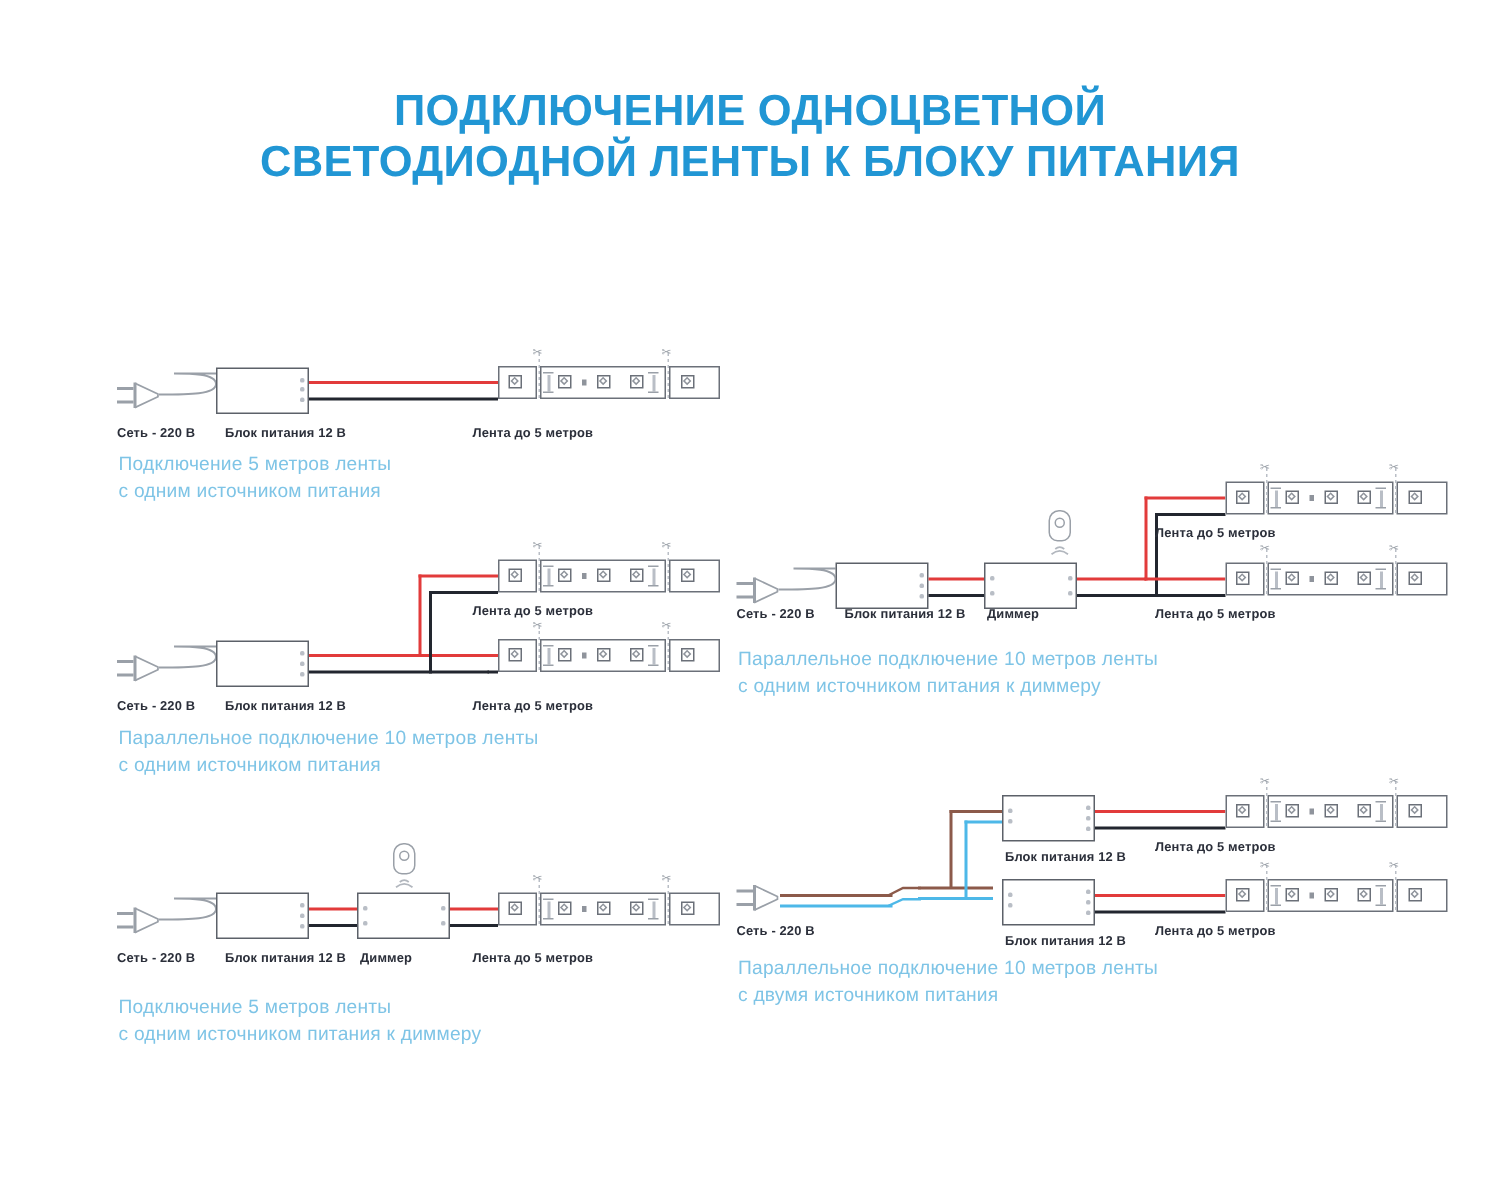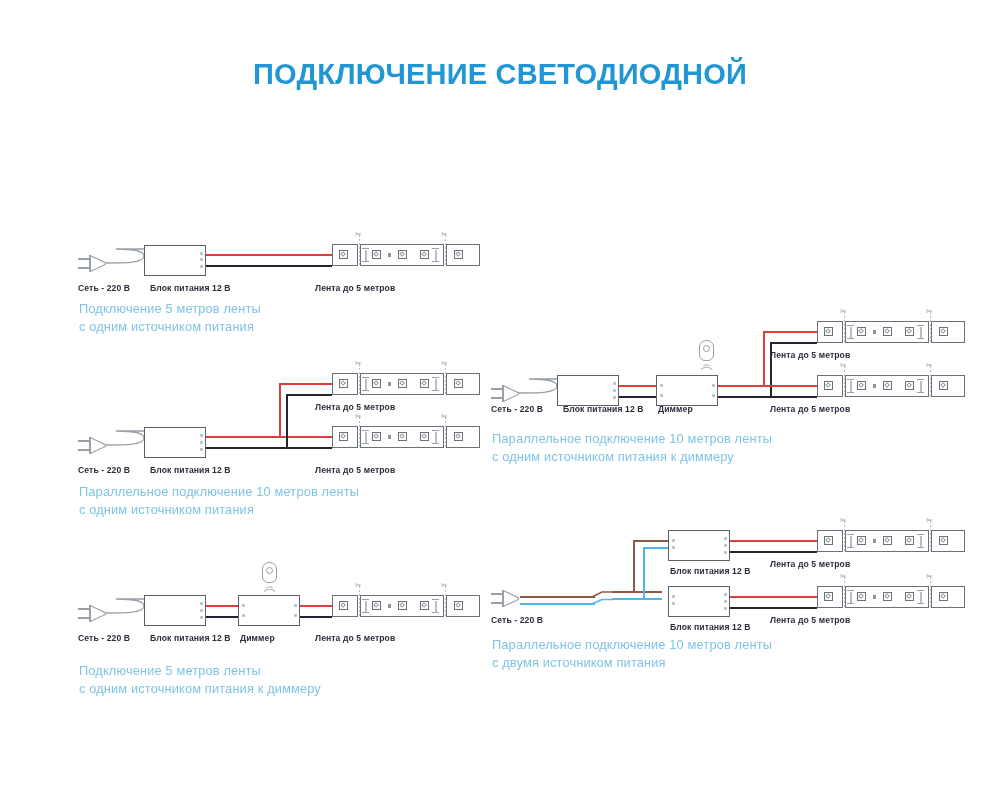--- a/index.html
+++ b/index.html
@@ -72,21 +72,22 @@
   }
   .remote .btn{
     position:absolute;left:4px;top:5px;width:7px;height:7px;border-radius:50%;
     border:1.2px solid #9aa0a8;box-sizing:border-box;
   }
 </style>
 </head>
 <body>
 
 <div class="title">
-  <span>ПОДКЛЮЧЕНИЕ СВЕТОДИОДНОЙ</span>
+  <span>ПОДКЛЮЧЕНИЕ ОДНОЦВЕТНОЙ</span>
+  <span class="l2">СВЕТОДИОДНОЙ ЛЕНТЫ К БЛОКУ ПИТАНИЯ</span>
 </div>
 
 <div class="diagram" style="left:0;top:0;width:1000px;height:800px;">
 
   <div class="plug" style="left:78px;top:255px;">
     <div class="prong" style="left:0;top:3px;"></div>
     <div class="prong" style="left:0;top:12px;"></div>
     <div class="bar"></div>
     <svg class="bodyline" width="20" height="19" viewBox="0 0 20 19">
       <path d="M0 0 L17 8 L17 10 L0 18 Z" fill="none" stroke="#9aa0a8" stroke-width="1.3"></path>

